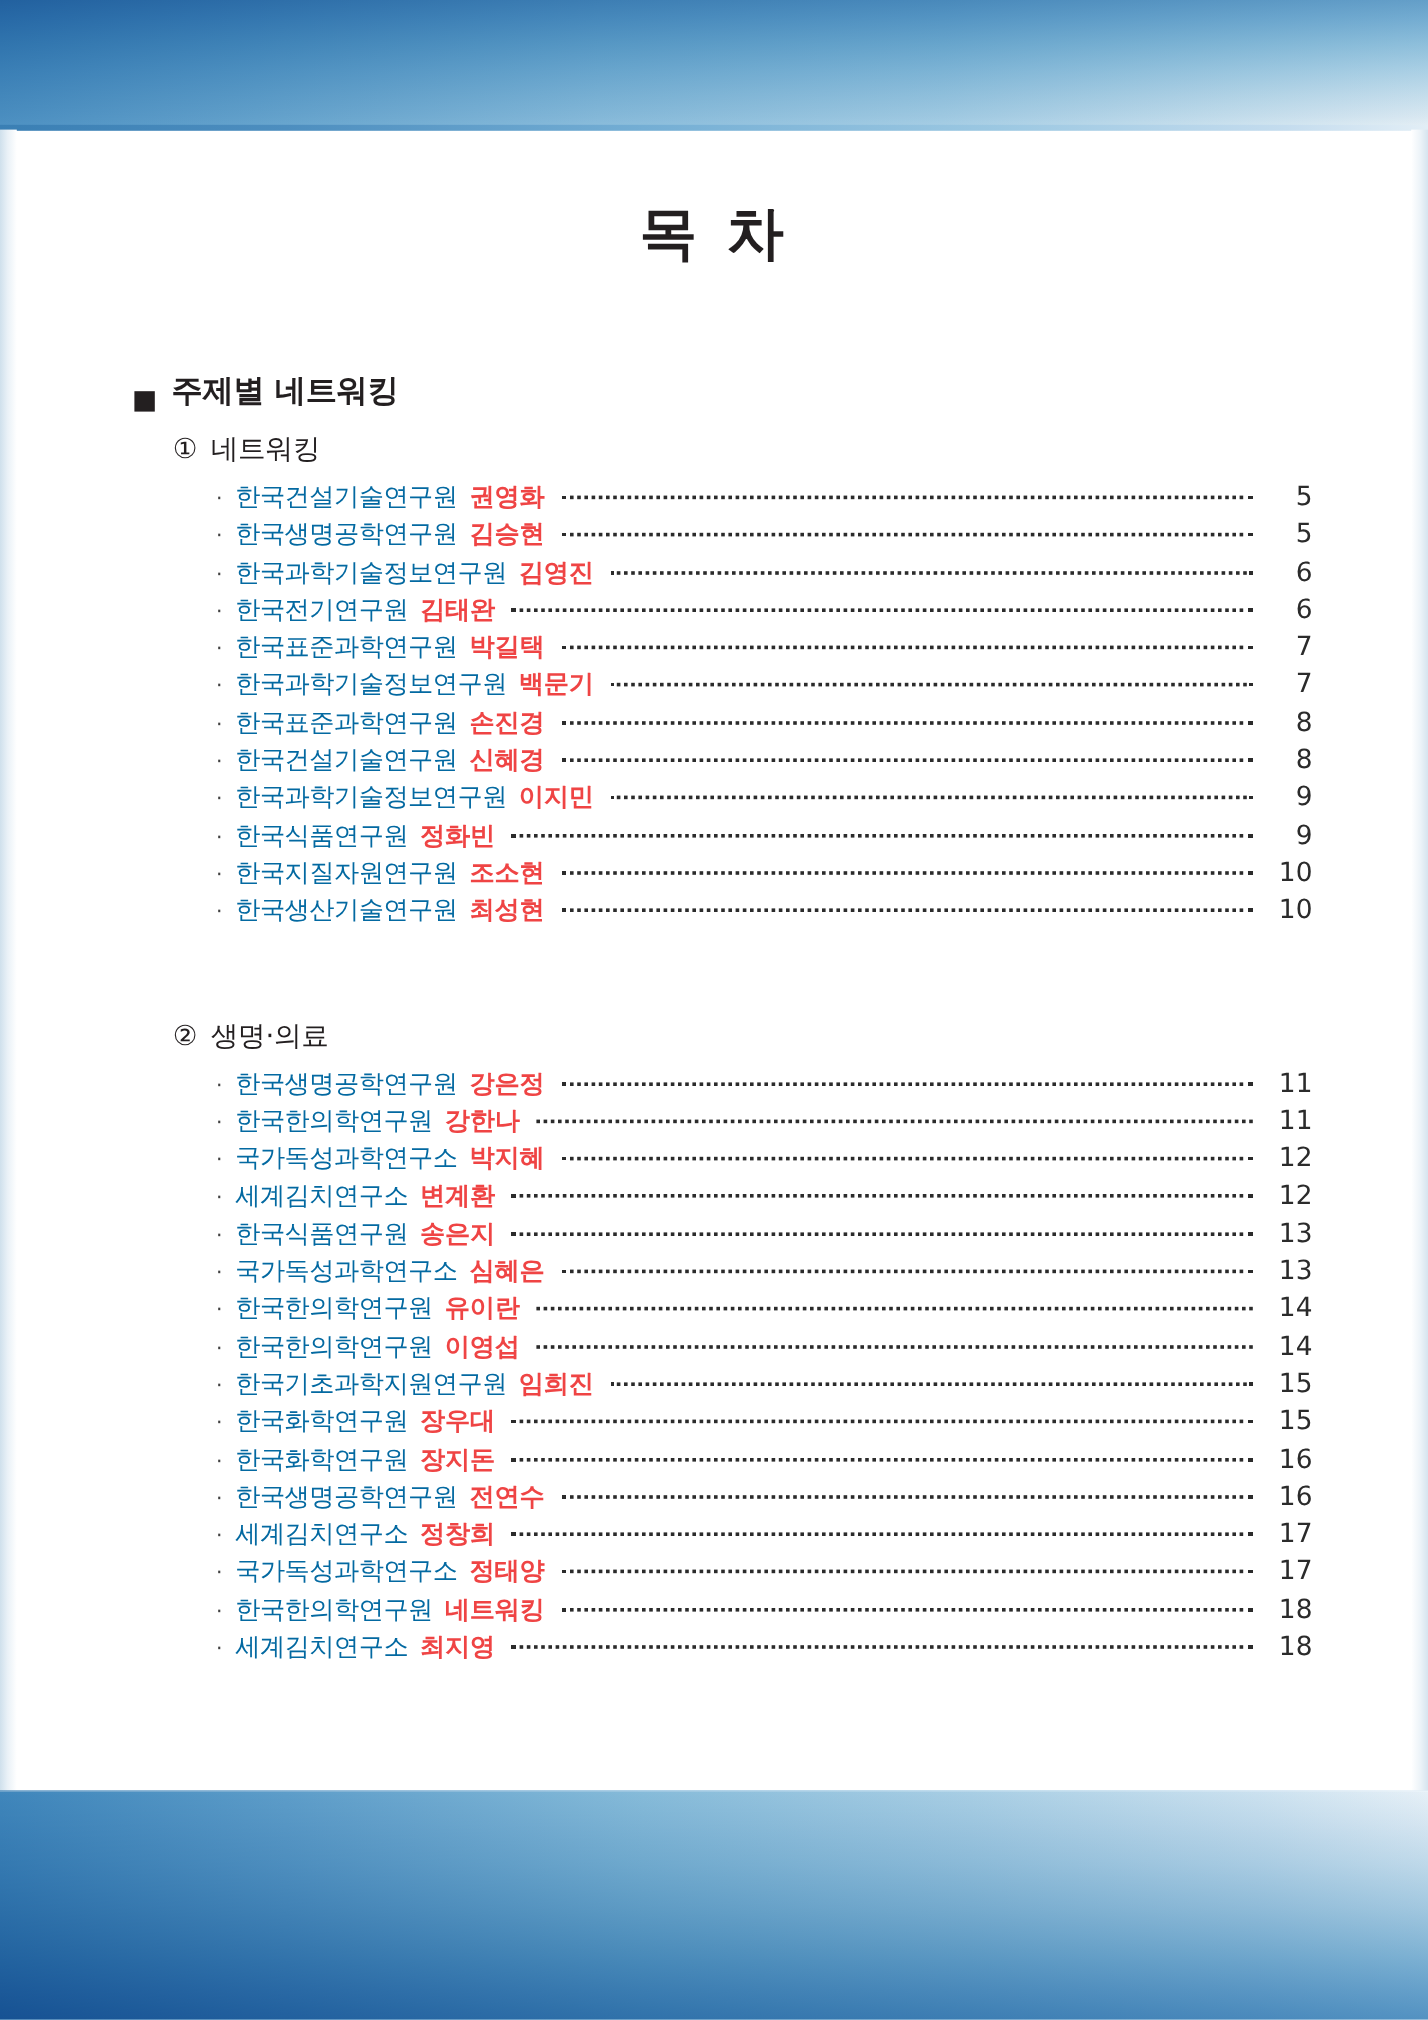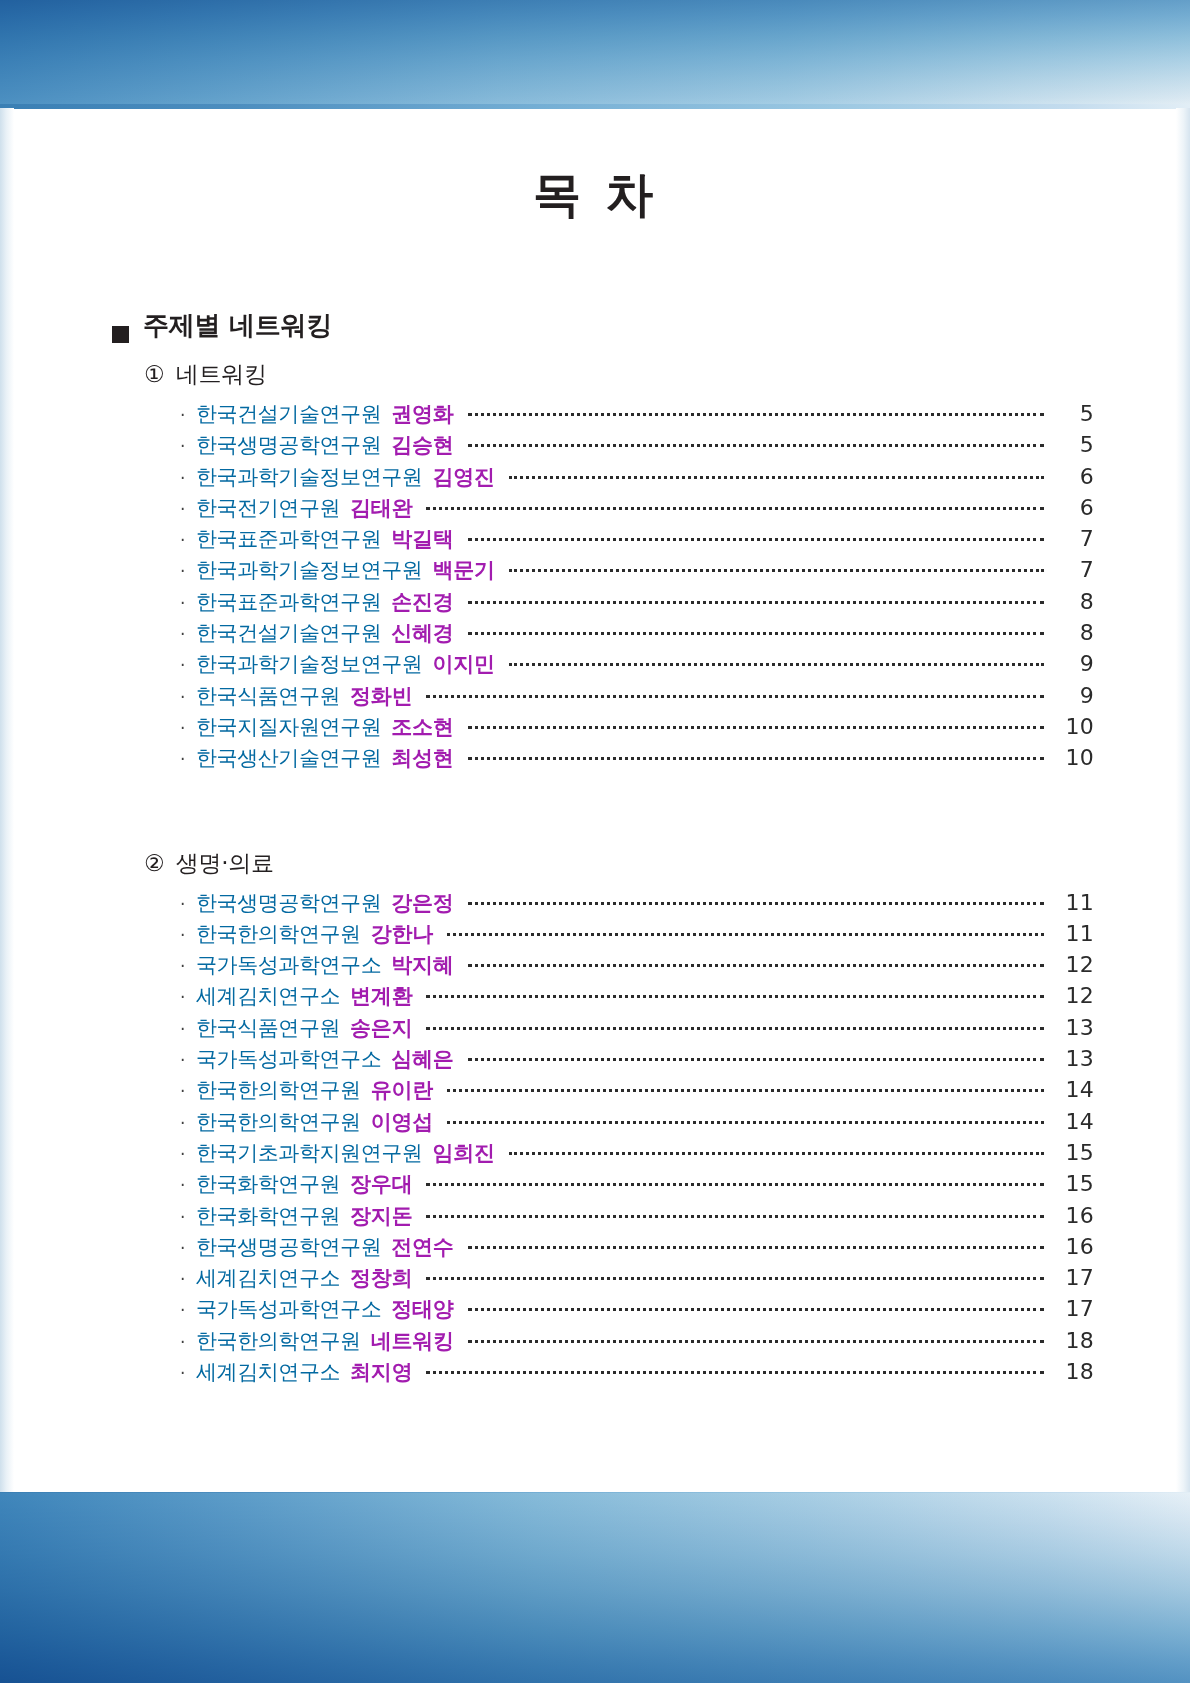--- a/index.html
+++ b/index.html
@@ -205,21 +205,21 @@
     flex: 0 0 auto;
     letter-spacing: -0.02em;
     color: #0369a1;
   }
 
   .entry-name {
     flex: 0 0 auto;
     font-weight: 700;
     margin-left: 10px;
     letter-spacing: -0.01em;
-    color: #a21caf;
+    color: #ef4444;
   }
 
   .leader {
     flex: 1 1 auto;
     margin: 0 10px 0 14px;
     position: relative;
     top: -5px;
     border-bottom: 3px dotted #2b2b2b;
     min-width: 18px;
   }

